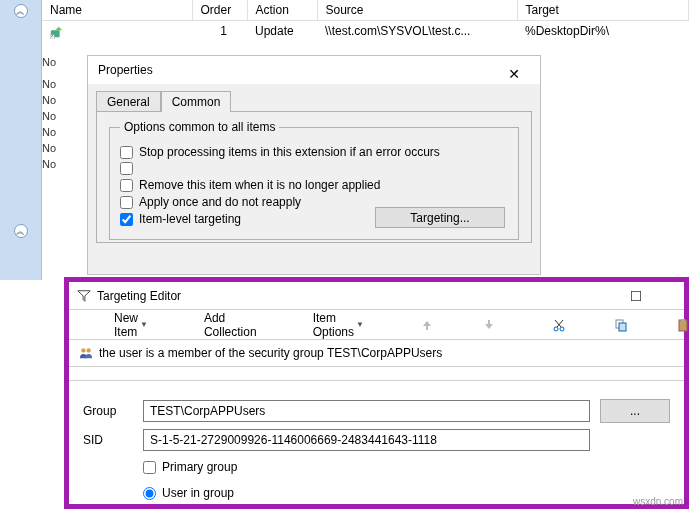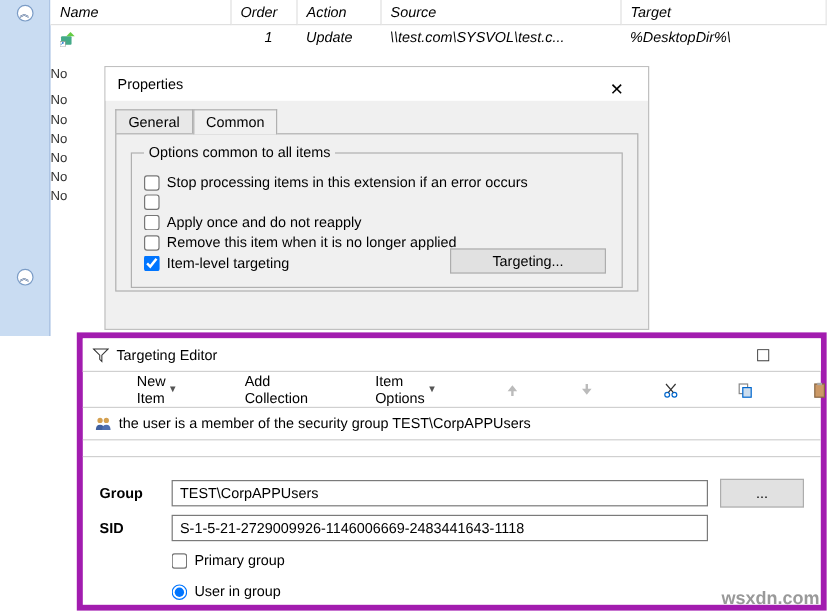--- a/index.html
+++ b/index.html
@@ -1,21 +1,21 @@
 <!DOCTYPE html>
 <html><head>
 <meta charset="utf-8">
 <style>
 * { box-sizing: border-box; font-family: "Segoe UI", Tahoma, sans-serif; font-size: 12px; }
 body { margin: 0; background: #fff; width: 689px; height: 509px; overflow: hidden; position: relative; }
 .sidebar { position: absolute; left: 0; top: 0; width: 42px; height: 280px; background: #c9dcf2; border-right: 1px solid #a7c0e0; }
 .sidebar .coll { width: 14px; height: 14px; border: 1px solid #7b9cc6; border-radius: 7px; background: #fff; margin: 4px auto; display: flex; align-items: center; justify-content: center; font-size: 9px; color: #3a5a8a; cursor: pointer; }
 .sidebar .lbl { text-align: center; color: #333; font-size: 11px; margin-top: 4px; padding-left: 42px; }
 .content { position: absolute; left: 42px; top: 0; right: 0; }
-.grid { border-collapse: collapse; width: 100%; font-style: italic; }
+.grid { border-collapse: collapse; width: 100%; }
 .grid th { text-align: left; font-weight: normal; padding: 3px 8px; border-right: 1px solid #e0e0e0; border-bottom: 1px solid #e0e0e0; background: #fff; }
 .grid td { padding: 3px 8px; }
 .shortcut-ico { display: inline-block; width: 14px; height: 14px; vertical-align: middle; }
 .prop-dlg { position: absolute; left: 87px; top: 55px; width: 454px; height: 220px; background: #f0f0f0; border: 1px solid #c0c0c0; }
 .prop-title { position: relative; height: 28px; line-height: 28px; padding: 0 10px; background: #fff; }
 .prop-close { position: absolute; right: 6px; top: 4px; width: 40px; height: 20px; text-align: center; cursor: pointer; font-size: 14px; }
 .tabs { margin: 6px 8px 0 8px; }
 .tab { display: inline-block; padding: 3px 10px; border: 1px solid #b0b0b0; border-bottom: none; background: #f0f0f0; position: relative; top: 1px; cursor: pointer; }
 .tab.active { background: #f0f0f0; z-index: 2; }
 .tab.inactive { background: #e8e8e8; }
@@ -30,24 +30,24 @@
 .te-title .spacer { flex: 1; }
 .te-title .wbtn { width: 40px; height: 22px; display: flex; align-items: center; justify-content: center; cursor: pointer; }
 .te-toolbar { height: 30px; display: flex; align-items: center; padding: 0 6px; gap: 2px; border-bottom: 1px solid #d0d0d0; }
 .tbtn { padding: 3px 6px; cursor: pointer; display: inline-flex; align-items: center; gap: 2px; border: 1px solid transparent; margin-left: 32px; }
 .tsep { width: 1px; height: 20px; background: #d0d0d0; margin: 0 3px; }
 .drop { font-size: 8px; color: #555; }
 .ico { display: inline-block; width: 14px; height: 14px; }
 .te-rule { padding: 6px 10px; display: flex; align-items: flex-end; gap: 6px; border-bottom: 1px solid #d0d0d0; }
 .te-form { padding: 12px 14px; }
 .frow { display: flex; align-items: center; margin: 6px 0; gap: 10px; }
-.flab { width: 50px; font-weight: bold; }
+.flab { width: 50px; }
 .finput { flex: 1; height: 22px; border: 1px solid #7a7a7a; padding: 2px 6px; background: #fff; }
 .browse { width: 70px; height: 24px; background: #e1e1e1; border: 1px solid #adadad; cursor: pointer; }
-.watermark { position: absolute; right: 6px; bottom: 2px; font-size: 15px; color: #999; font-weight: bold; }
+.watermark { position: absolute; right: 6px; bottom: 2px; font-size: 10px; color: #999; }
 svg { display: block; }
 </style>
 </head>
 <body>
 
 <div class="sidebar">
   <div class="coll">︽</div>
   <div style="height:30px"></div>
   <div class="lbl">No</div>
   <div style="height:6px"></div>
@@ -105,25 +105,25 @@
       <legend>Options common to all items</legend>
       <label class="chk">
           <input type="checkbox" style="">
           <span>Stop processing items in this extension if an error occurs</span>
         </label>
       <label class="chk">
           <input type="checkbox" style="">
         </label>
       <label class="chk">
           <input type="checkbox" style="">
+          <span>Remove this item when it is no longer applied</span>
+        </label>
+      <label class="chk">
+          <input type="checkbox" style="">
           <span>Apply once and do not reapply</span>
-        </label>
-      <label class="chk">
-          <input type="checkbox" style="">
-          <span>Remove this item when it is no longer applied</span>
         </label>
       <label class="chk">
           <input type="checkbox" checked="" style="">
           <span>Item-level targeting</span>
         </label>
     </fieldset>
     <button class="target-btn">Targeting...</button>
   </div>
 </div>
 

